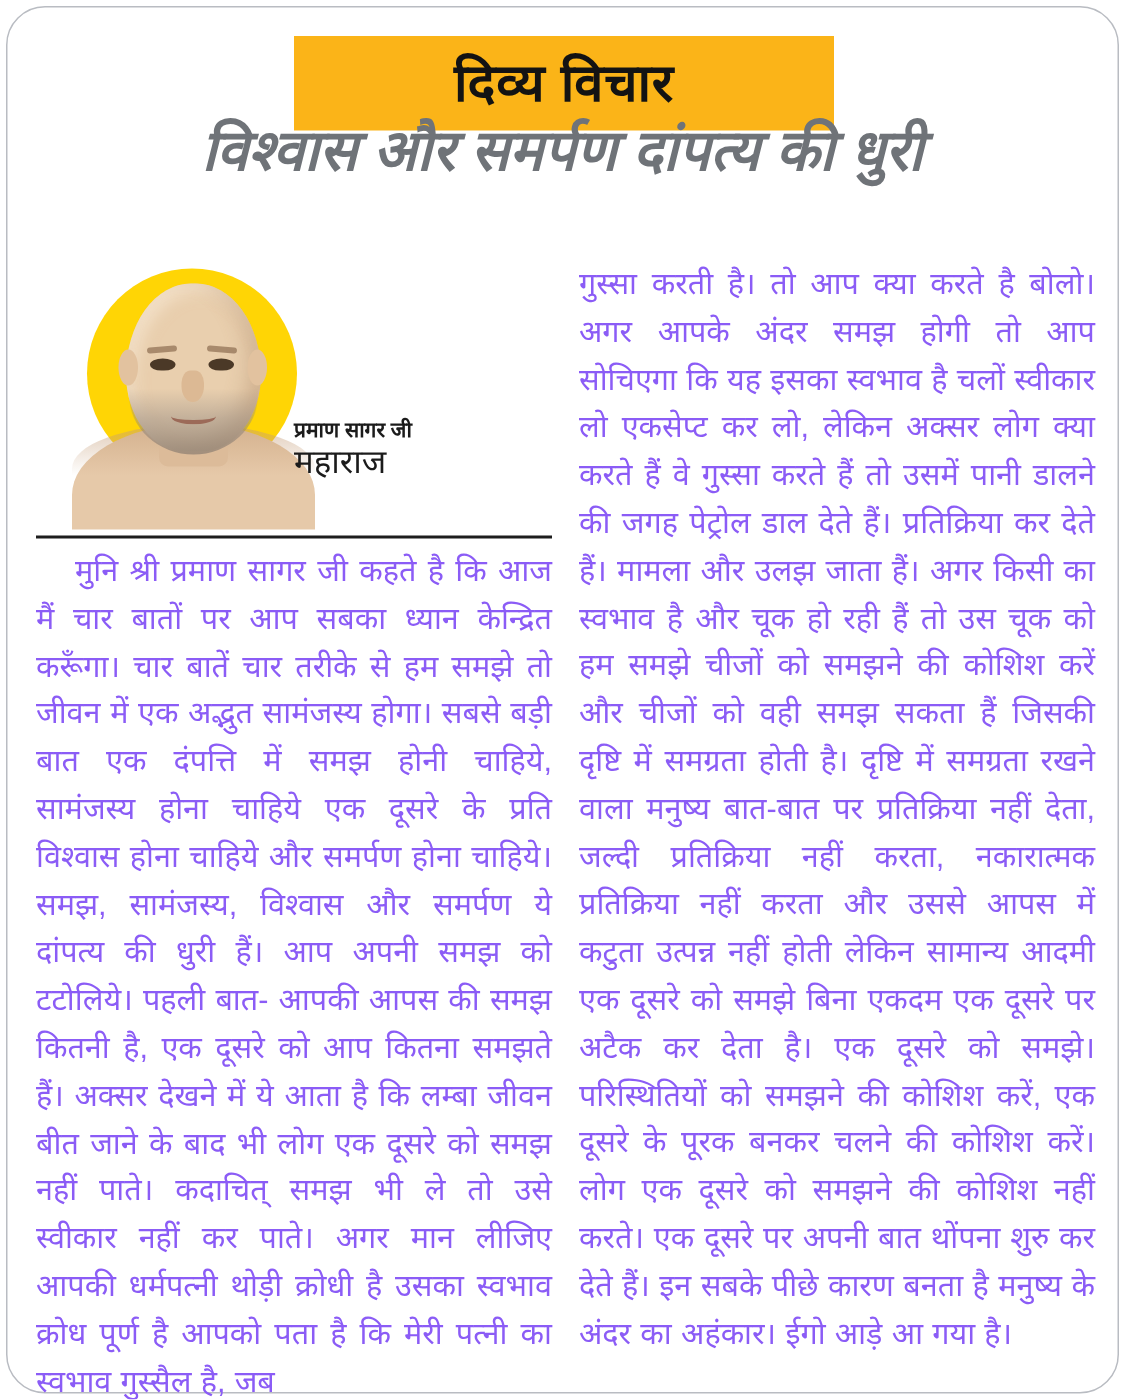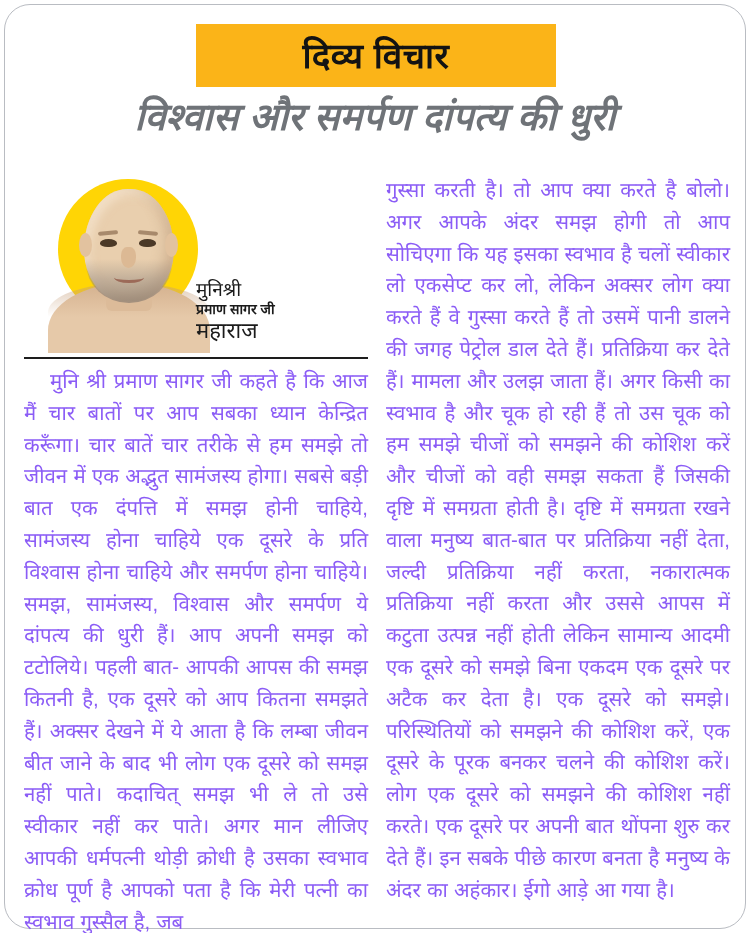--- a/index.html
+++ b/index.html
@@ -56,21 +56,21 @@
     line-height: 1;
     color: #131313;
     letter-spacing: 0.5px;
     white-space: nowrap;
   }
 
   
   .headline {
     position: absolute;
     left: 0;
-    top: 96px;
+    top: 80px;
     width: 750px;
     text-align: center;
     font-family: "Liberation Sans", "DejaVu Sans", sans-serif;
     font-weight: 700;
     font-style: italic;
     font-size: 38px;
     line-height: 1.12;
     color: #6f7378;
     white-space: nowrap;
   }
@@ -299,21 +299,20 @@
             <div class="brow-l"></div>
             <div class="brow-r"></div>
             <div class="eye-l"></div>
             <div class="eye-r"></div>
             <div class="nose"></div>
             <div class="mouth"></div>
           </div>
         </div>
 
         <div class="author-text">
-          <div class="author-prefix">मुनिश्री</div>
           <div class="author-name">प्रमाण सागर जी</div>
           <div class="author-suffix">महाराज</div>
         </div>
 
       </div>
 
       <div class="rule"></div>
 
       <p class="body-text indent">मुनि श्री प्रमाण सागर जी कहते है कि आज मैं चार बातों पर आप सबका ध्यान केन्द्रित करूँगा। चार बातें चार तरीके से हम समझे तो जीवन में एक अद्भुत सामंजस्य होगा। सबसे बड़ी बात एक दंपत्ति में समझ होनी चाहिये, सामंजस्य होना चाहिये एक दूसरे के प्रति विश्वास होना चाहिये और समर्पण होना चाहिये। समझ, सामंजस्य, विश्वास और समर्पण ये दांपत्य की धुरी हैं। आप अपनी समझ को टटोलिये। पहली बात- आपकी आपस की समझ कितनी है, एक दूसरे को आप कितना समझते हैं। अक्सर देखने में ये आता है कि लम्बा जीवन बीत जाने के बाद भी लोग एक दूसरे को समझ नहीं पाते। कदाचित् समझ भी ले तो उसे स्वीकार नहीं कर पाते। अगर मान लीजिए आपकी धर्मपत्नी थोड़ी क्रोधी है उसका स्वभाव क्रोध पूर्ण है आपको पता है कि मेरी पत्नी का स्वभाव गुस्सैल है, जब</p>
     </div>

